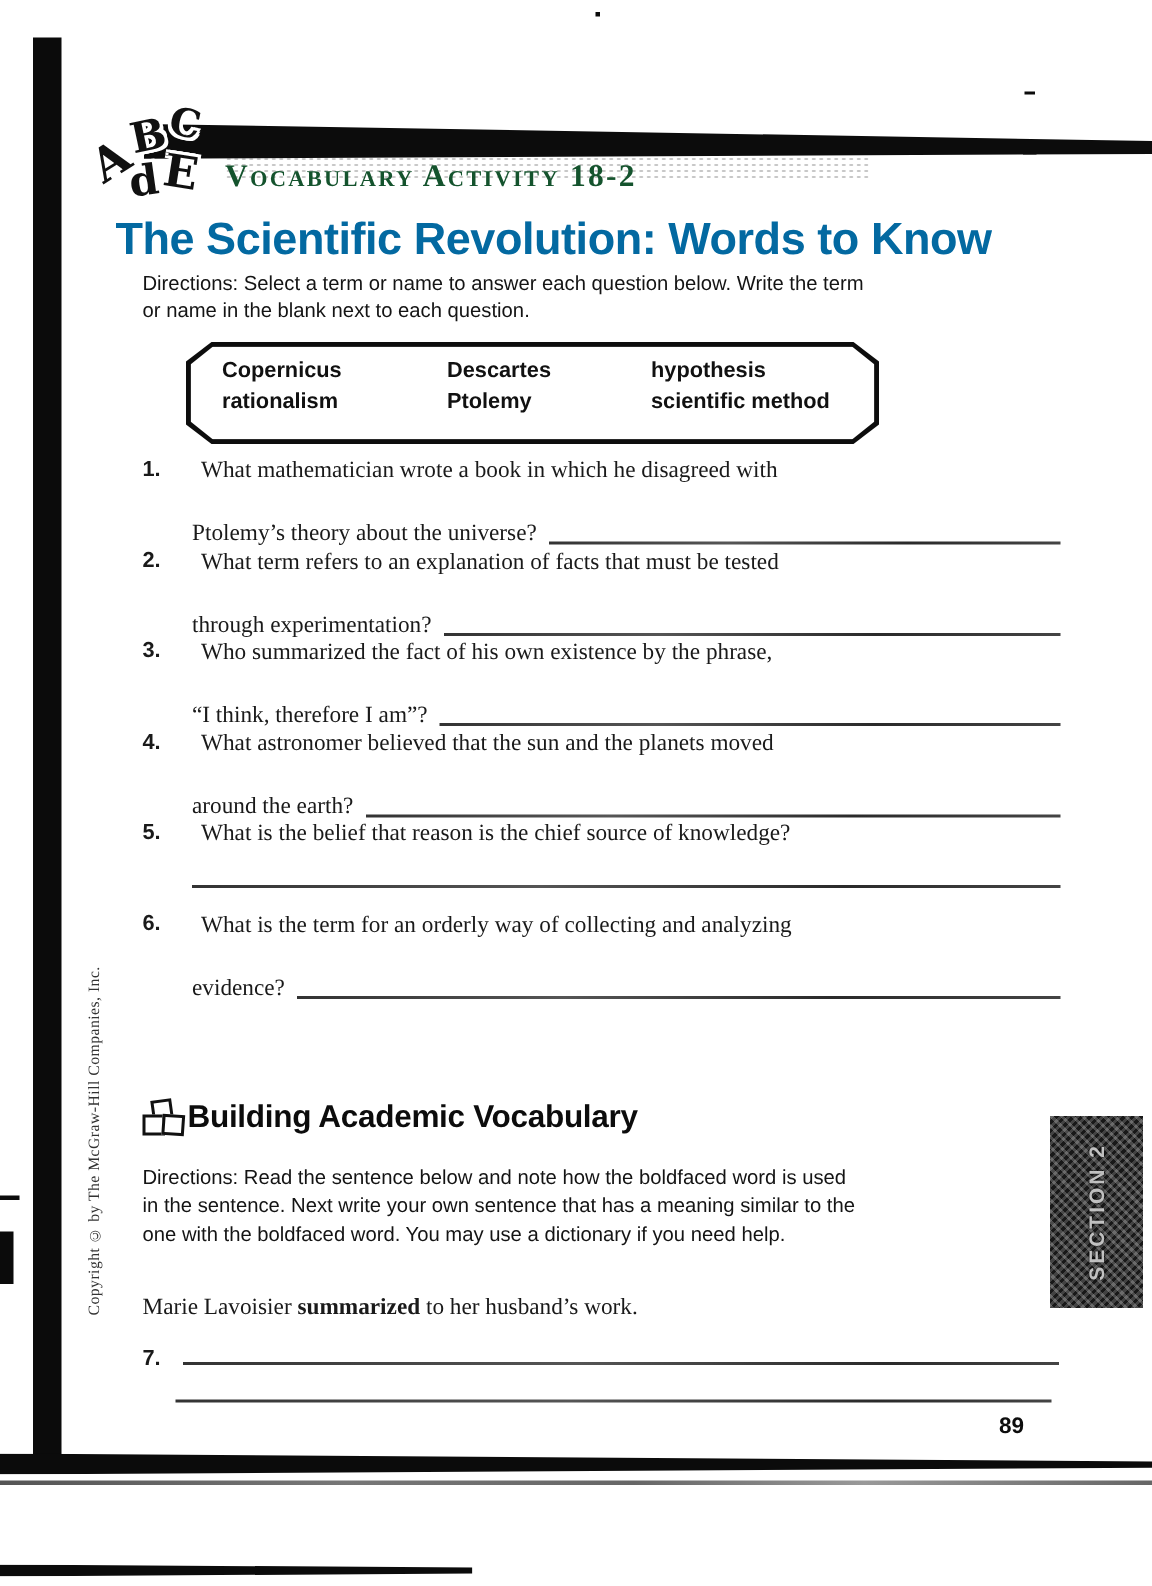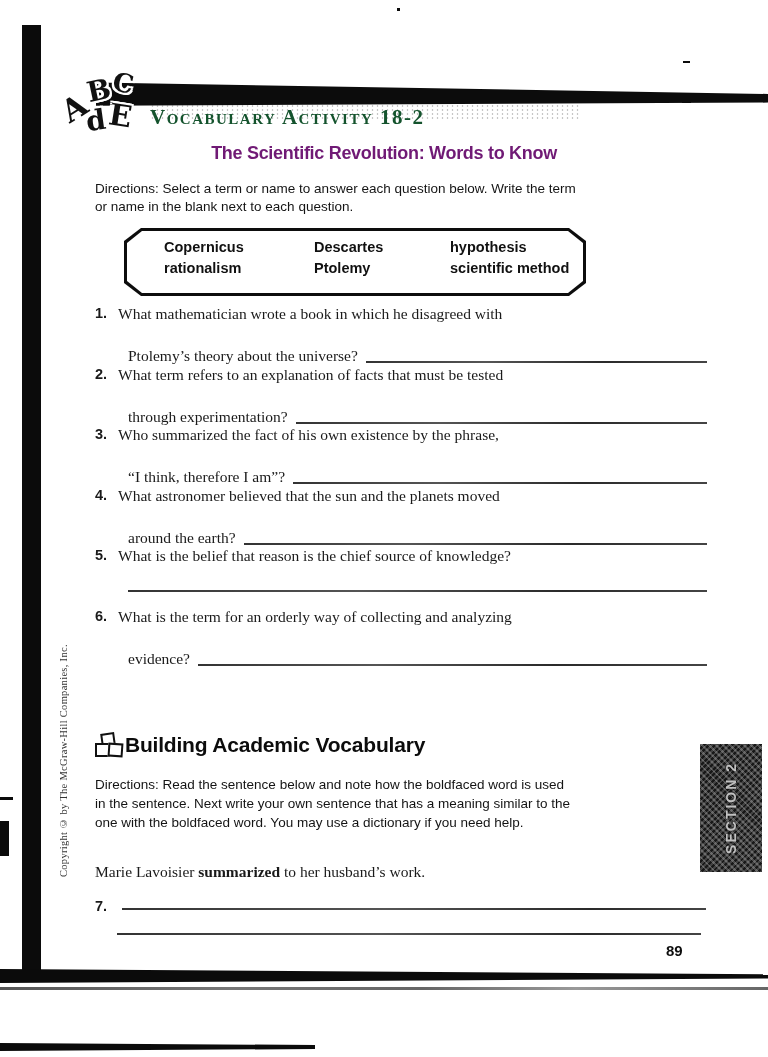--- a/index.html
+++ b/index.html
@@ -38,42 +38,42 @@
   .logo .l-a{left:2px;top:16px;font-size:31px;transform:rotate(-32deg);}
   .logo .l-b{left:27px;top:0px;font-size:28px;transform:rotate(-12deg);}
   .logo .l-c{left:53px;top:-6px;font-size:26px;transform:rotate(12deg);}
   .logo .l-d{left:26px;top:30px;font-size:28px;transform:rotate(-8deg);}
   .logo .l-e{left:49px;top:24px;font-size:30px;transform:rotate(9deg);}
 
   .activity-title{position:absolute;left:150px;top:105px;font-family:"Liberation Serif",serif;
           font-weight:700;font-size:21px;font-variant:small-caps;letter-spacing:1.5px;color:#14532d;}
 
   
-  .main-title{position:absolute;left:24px;top:143px;width:720px;text-align:center;
-          font-family:"Liberation Sans",sans-serif;font-weight:700;font-size:18px;
-          letter-spacing:-0.3px;color:#701a75;}
+  .main-title{position:absolute;left:9px;top:143px;width:720px;text-align:center;
+          font-family:"Liberation Sans",sans-serif;font-weight:700;font-size:30px;
+          letter-spacing:-0.3px;color:#0369a1;}
   .directions{position:absolute;font-family:"Liberation Sans",sans-serif;font-size:13.5px;
           line-height:1.32;color:#141414;}
   .dir1{left:95px;top:180px;width:482px;}
   .dir-label{font-weight:400;}
 
   
   .term-box{position:absolute;left:124px;top:228px;width:462px;height:68px;background:#0d0d0d;
           clip-path:polygon(17px 0,445px 0,462px 13px,462px 55px,445px 68px,17px 68px,0 55px,0 13px);}
   .term-box-inner{position:absolute;left:3px;top:3px;width:456px;height:62px;background:#fff;
           clip-path:polygon(15px 0,441px 0,456px 12px,456px 50px,441px 62px,15px 62px,0 50px,0 12px);}
   .term-grid{position:absolute;left:30px;top:11px;width:410px;display:grid;
           grid-template-columns:150px 136px 1fr;row-gap:5px;
           font-family:"Liberation Sans",sans-serif;font-weight:700;font-size:14.5px;color:#111;}
 
   
   .q{position:absolute;left:95px;width:612px;font-size:15.5px;line-height:1.25;color:#1a1a1a;}
   .q-num{position:absolute;left:0;top:0;font-family:"Liberation Sans",sans-serif;
          font-weight:700;font-size:14.5px;}
-  .q-l1{margin-left:23px;}
+  .q-l1{margin-left:39px;}
   .q-l2{margin-left:33px;margin-top:23px;display:flex;align-items:flex-end;}
   .q-l2 .txt{white-space:nowrap;}
   .blank{flex:1;margin-left:8px;margin-bottom:3px;height:2px;
          background:linear-gradient(90deg,#333 0%,#555 35%,#2a2a2a 70%,#444 100%);}
   .blank-full{margin-left:33px;margin-top:25px;height:2px;
          background:linear-gradient(90deg,#333,#555 40%,#2a2a2a 75%,#444);}
 
   
   .building-hdr{position:absolute;left:95px;top:733px;display:flex;align-items:flex-start;}
   .building-hdr .title{font-family:"Liberation Sans",sans-serif;font-weight:700;font-size:21px;
@@ -138,21 +138,21 @@
 
   <div class="main-title">The Scientific Revolution: Words to Know</div>
   <div class="directions dir1">
     <span class="dir-label">Directions:</span>
     <span>Select a term or name to answer each question below. Write the term or name in the blank next to each question.</span>
   </div>
 
   <div class="term-box">
     <div class="term-box-inner"></div>
   </div>
-  <div class="term-grid" style="position:absolute;left:164px;top:239px;">
+  <div class="term-grid" style="position:absolute;left:148px;top:239px;">
     <span>Copernicus</span>
     <span>Descartes</span>
     <span>hypothesis</span>
     <span>rationalism</span>
     <span>Ptolemy</span>
     <span>scientific method</span>
   </div>
 
   <div class="q" style="top:304px;">
     <span class="q-num">1.</span>

